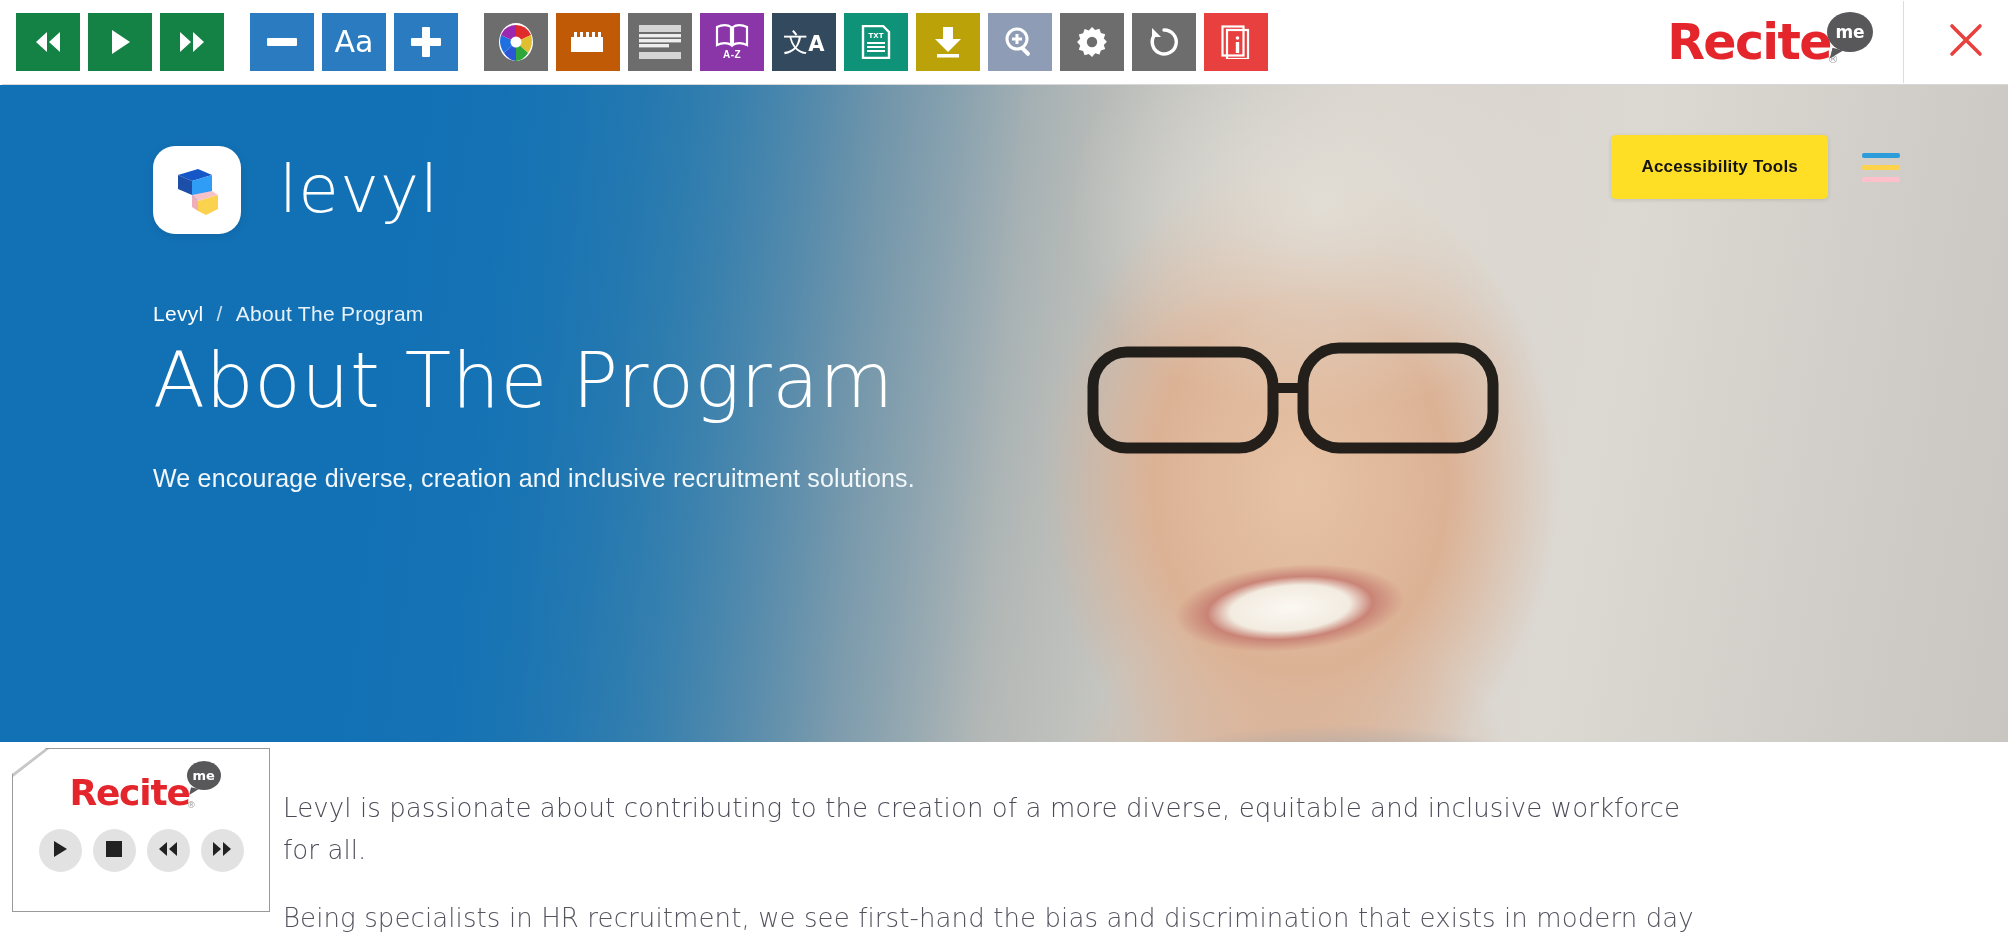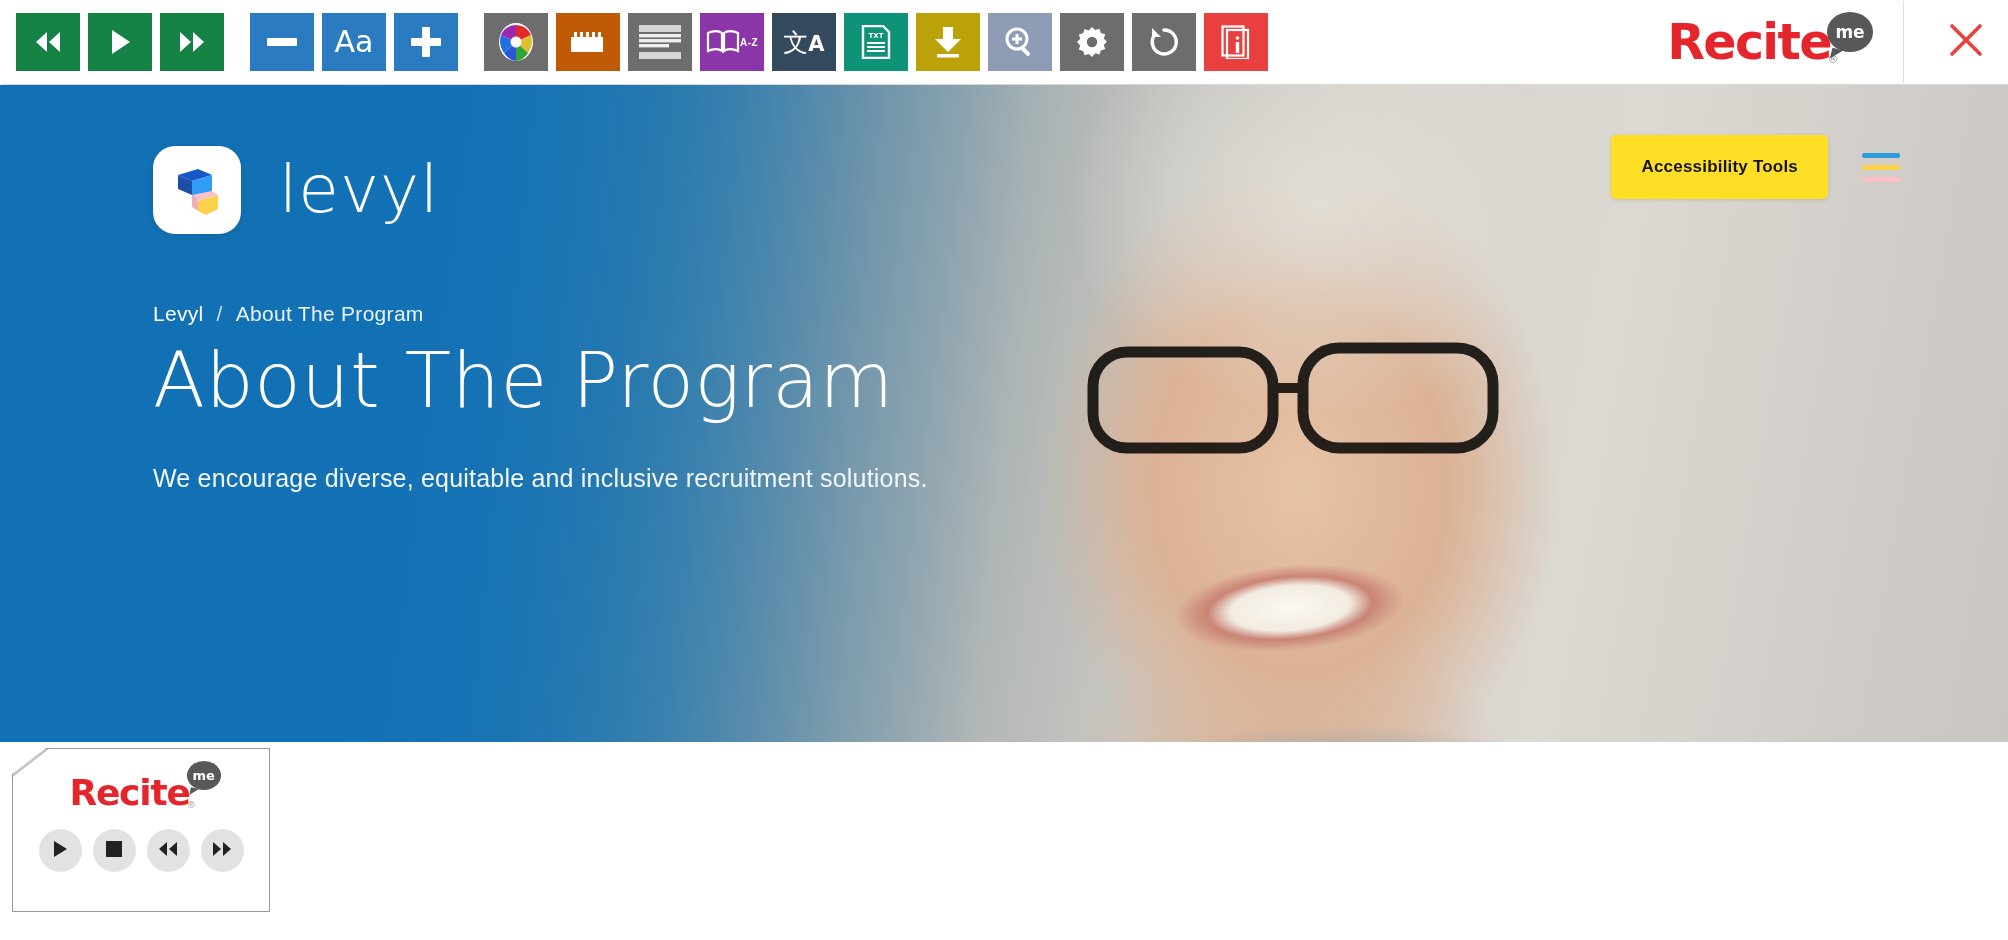--- a/index.html
+++ b/index.html
@@ -372,21 +372,21 @@
         <svg width="42" height="34" viewBox="0 0 42 34">
           <rect x="0" y="0" width="42" height="7" fill="#d5d5d5"></rect>
           <rect x="0" y="9" width="42" height="3.4" fill="#eee"></rect>
           <rect x="0" y="14" width="42" height="3.4" fill="#eee"></rect>
           <rect x="0" y="19" width="30" height="3.4" fill="#eee"></rect>
           <rect x="0" y="27" width="42" height="7" fill="#d5d5d5"></rect>
         </svg>
       </span>
     </div>
     <div class="tb-btn c-purple" title="Dictionary">
-      <span style="display:flex;flex-direction:row;align-items:center;">
+      <span style="display:flex;flex-direction:column;align-items:center;">
         <svg width="34" height="24" viewBox="0 0 34 24">
           <path d="M2 3 C7 0.5 13 0.5 16 3 L16 21 C13 18.5 7 18.5 2 21 Z" fill="none" stroke="#fff" stroke-width="2.2"></path>
           <path d="M32 3 C27 0.5 21 0.5 18 3 L18 21 C21 18.5 27 18.5 32 21 Z" fill="none" stroke="#fff" stroke-width="2.2"></path>
         </svg>
         <span style="color:#fff;font-size:10px;font-weight:bold;letter-spacing:.5px;margin-top:1px;">A-Z</span>
       </span>
     </div>
     <div class="tb-btn c-navy" title="Translate">
       <span style="color:#fff;font-size:25px;line-height:1;font-family:'DejaVu Sans',sans-serif;">文<span style="font-size:21px;font-weight:bold;">A</span></span>
     </div>
@@ -507,25 +507,27 @@
         <div class="brand-name">levyl</div>
       </div>
 
       <nav class="breadcrumb">
         <a>Levyl</a>
         <span class="sep">/</span>
         <span class="current">About The Program</span>
       </nav>
 
       <h1 class="hero-title">About The Program</h1>
-      <p class="hero-sub">We encourage diverse, equitable and inclusive recruitment solutions.</p>
+      <p class="hero-sub">We encourage diverse, creation and inclusive recruitment solutions.</p>
     </div>
   </div>
 
   <div class="content">
+    <p>Levyl is passionate about contributing to the creation of a more diverse, equitable and inclusive workforce for all.</p>
+    <p class="clipped">Being specialists in HR recruitment, we see first-hand the bias and discrimination that exists in modern day</p>
   </div>
 </div>
 
 <div class="player">
   <div class="player-logo">
     <span class="pw">
       <span>Recite</span><span class="dot-reg">®</span>
     </span>
     <span class="player-bubble">
       <span class="me">me</span>

